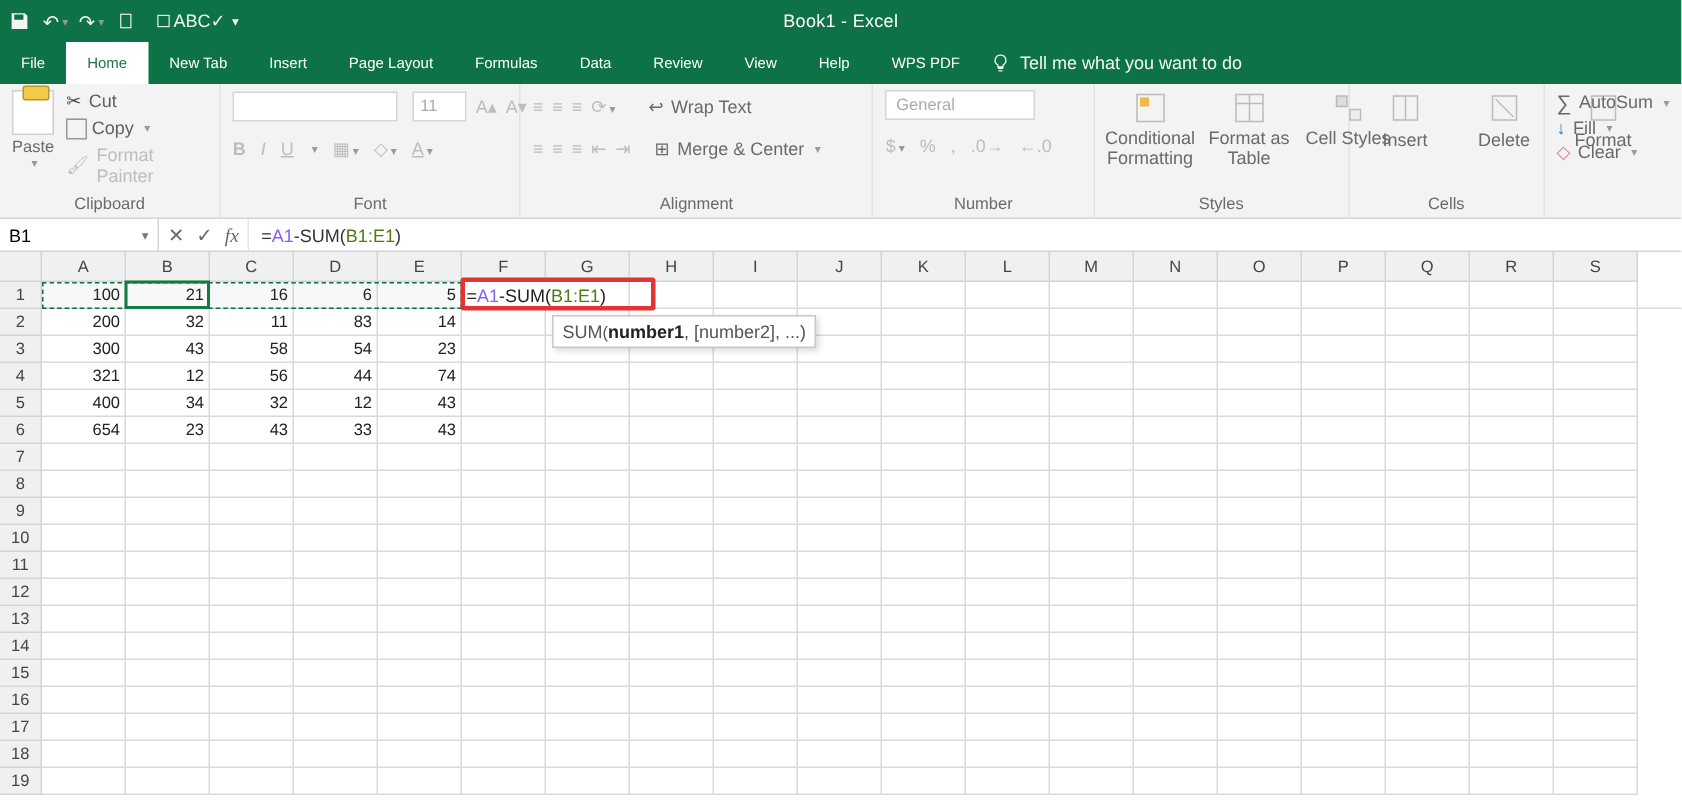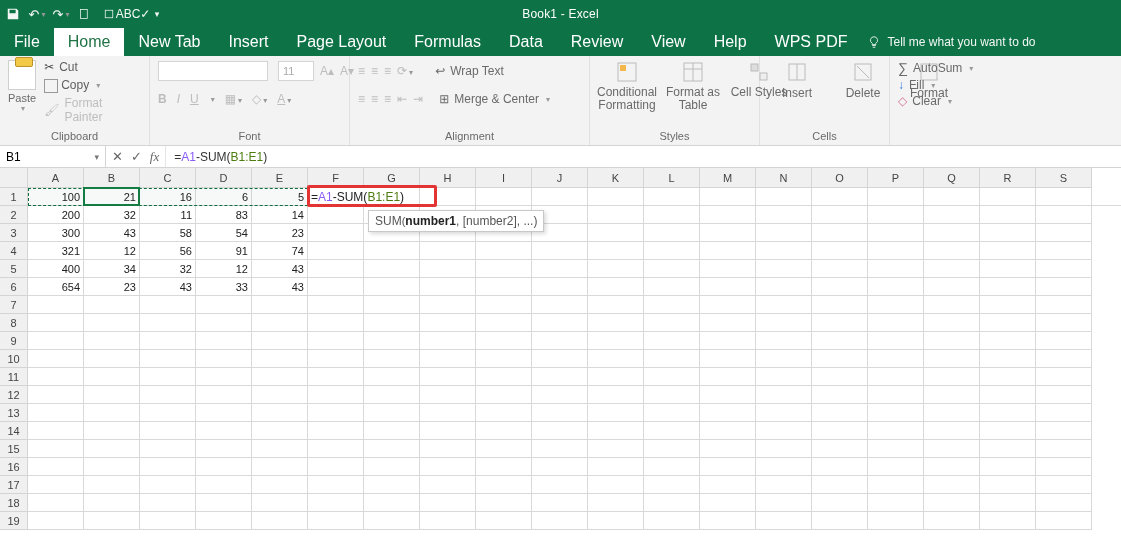--- a/index.html
+++ b/index.html
@@ -2,21 +2,21 @@
 <html><head>
 <meta charset="utf-8">
 <style>
 *{margin:0;padding:0;box-sizing:border-box;font-family:"Segoe UI",Arial,sans-serif;font-size:12px}
 body{background:#fff;width:1121px;height:541px;overflow:hidden;position:relative}
 .titlebar{height:28px;background:#0d7245;color:#fff;display:flex;align-items:center;padding:0 6px;position:relative}
 .qat{display:flex;align-items:center;gap:10px}
 .qat-icon{width:14px;height:14px;display:inline-flex;align-items:center;justify-content:center;color:#fff;font-size:13px;opacity:.95}
 .title{position:absolute;left:50%;transform:translateX(-50%);font-size:12px;letter-spacing:.2px}
 .menubar{height:28px;background:#0d7245;display:flex;align-items:stretch;color:#fff}
-.tab{padding:0 14px;display:flex;align-items:center;font-size:16px;cursor:pointer}
+.tab{padding:0 14px;display:flex;align-items:center;font-size:10px;cursor:pointer}
 .tab.active{background:#fff;color:#217346}
 .tab.file{color:#fff}
 .tellme{display:flex;align-items:center;gap:6px;margin-left:6px;opacity:.95}
 .tellme svg{width:14px;height:14px}
 .ribbon{height:90px;background:#f3f3f3;border-bottom:1px solid #d4d4d4;display:flex;align-items:stretch;color:#444}
 .group{border-right:1px solid #e1e1e1;padding:4px 8px 0 8px;display:flex;flex-direction:column;justify-content:space-between}
 .group-body{display:flex;align-items:flex-start;gap:8px;color:#9e9e9e}
 .group-label{text-align:center;font-size:11px;color:#6a6a6a;padding:2px 0 3px 0;position:relative}
 .paste-block{display:flex;flex-direction:column;align-items:center;color:#6a6a6a}
 .paste-icon{width:28px;height:30px;background:#fff;border:1px solid #cfcfcf;position:relative}
@@ -194,20 +194,33 @@
         <div class="wrap-row" style="margin-left:10px">
             <span>⊞</span>
             <span>Merge &amp; Center</span>
             <span class="caretdn">▾</span>
           </div>
       </div>
     </div>
     <div class="group-label">Alignment</div>
   </div>
 
+  <div class="group" style="width:150px">
+    <div class="group-body" style="flex-direction:column;gap:6px">
+      <div class="numbox">General</div>
+      <div class="row grayctl" style="gap:10px">
+        <span>$<span class="caretdn">▾</span></span>
+        <span>%</span>
+        <span>,</span>
+        <span>.0→</span>
+        <span>←.0</span>
+      </div>
+    </div>
+    <div class="group-label">Number</div>
+  </div>
 
   <div class="group" style="width:170px">
     <div class="group-body">
       <div class="bigbtn">
         <svg class="ico" viewBox="0 0 24 24">
             <rect x="3" y="3" width="18" height="18" fill="none" stroke="#bbb"></rect>
             <rect x="5" y="5" width="6" height="6" fill="#f2b84b"></rect>
           </svg>
         <span style="text-align:center;line-height:1.1">Conditional Formatting</span>
       </div>
@@ -418,21 +431,21 @@
             <div class="cell"></div>
             <div class="cell"></div>
             <div class="cell"></div>
             <div class="cell"></div>
             <div class="cell"></div>
           </div>
           <div class="cellrow">
             <div class="cell">321</div>
             <div class="cell">12</div>
             <div class="cell">56</div>
-            <div class="cell">91</div>
+            <div class="cell">44</div>
             <div class="cell">74</div>
             <div class="cell"></div>
             <div class="cell"></div>
             <div class="cell"></div>
             <div class="cell"></div>
             <div class="cell"></div>
             <div class="cell"></div>
             <div class="cell"></div>
             <div class="cell"></div>
             <div class="cell"></div>

